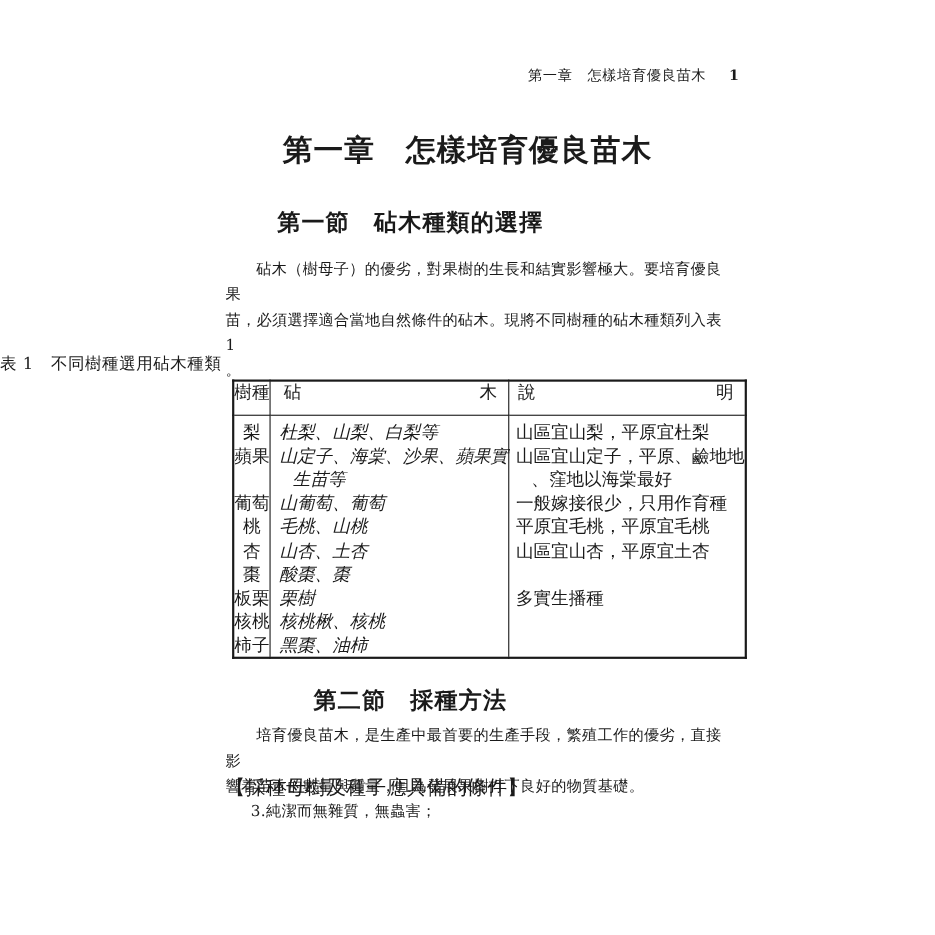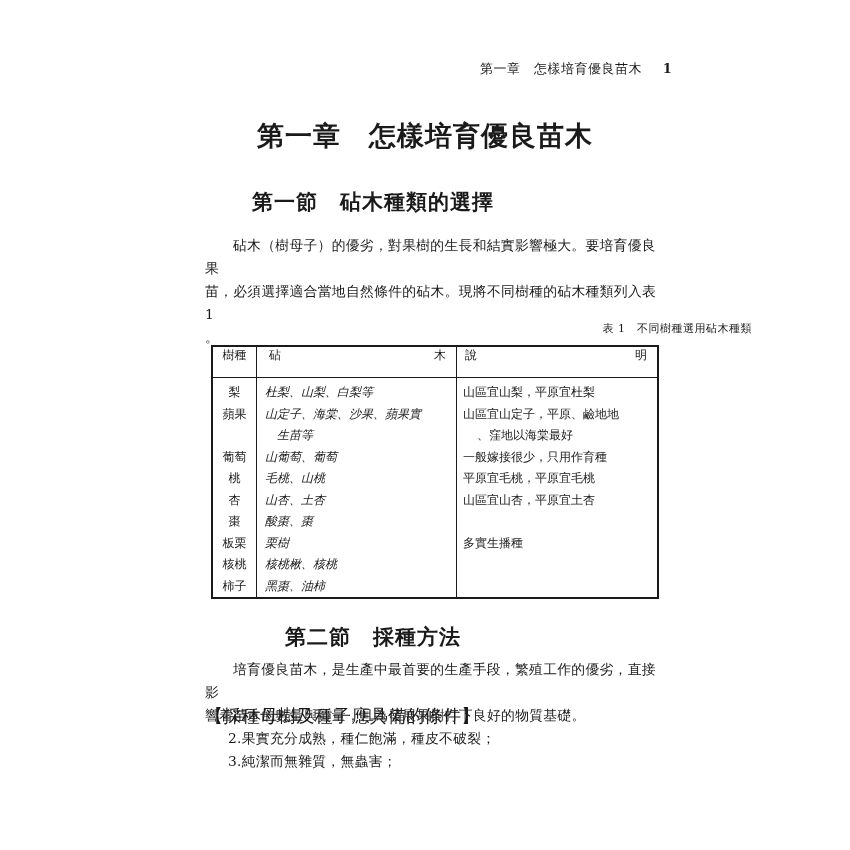--- a/index.html
+++ b/index.html
@@ -11,22 +11,22 @@
   .running-header { left:480px; top:60px; width:200px; font-size:13px; letter-spacing:0.5px; white-space:nowrap; }
   .running-header .page-num { margin-left:16px; font-weight:bold; }
   .chapter-title { left:0; width:850px; top:118px; text-align:center; font-size:27px; font-weight:bold; letter-spacing:1px; white-space:pre; }
   .section-title { left:0; width:746px; text-align:center; font-family:"DejaVu Sans", sans-serif; font-size:21px; font-weight:bold; letter-spacing:1px; white-space:pre; }
   .s1 { top:188px; }
   .s2 { top:623px; }
   .para { left:205px; width:455px; font-size:13.8px; line-height:23px; letter-spacing:0.3px; }
   .para .indent { display:inline-block; width:28px; }
   .p1 { top:234px; }
   .p2 { top:658px; }
-  .caption { left:0; width:752px; top:321px; text-align:right; font-size:11px; white-space:pre; letter-spacing:0.5px; }
-  table.t { position:absolute; left:211px; top:345px; width:448px; border-collapse:collapse; font-size:12px; }
+  .caption { left:0; width:752px; top:321px; text-align:left; font-size:15px; white-space:pre; letter-spacing:0.5px; }
+  table.t { position:absolute; left:211px; top:345px; width:448px; border-collapse:collapse; font-size:16px; }
   table.t td, table.t th { padding:0; vertical-align:top; }
   table.t { border:2px solid #1a1a1a; }
   .hdr th { height:30px; border-bottom:1.5px solid #1a1a1a; font-weight:normal; vertical-align:middle; }
   .c1 { width:43px; border-right:1.5px solid #1a1a1a; text-align:center; }
   .c2 { width:199px; border-right:1.5px solid #1a1a1a; }
   .c3 { }
   .hdr .c2 .l, .hdr .c3 .l { float:left; margin-left:12px; }
   .hdr .c2 .r, .hdr .c3 .r { float:right; margin-right:10px; }
   .hdr .c3 .l { margin-left:8px; }
   .body-cell { padding-top:4px !important; }
@@ -115,15 +115,14 @@
 <div class="abs section-title s2">第二節　採種方法</div>
 
 <div class="abs para p2">
   <div><span class="indent"></span><span>培育優良苗木，是生產中最首要的生產手段，繁殖工作的優劣，直接影</span></div>
   <div>響着苗木的數量與質量，且為發展果樹打下良好的物質基礎。</div>
 </div>
 
 <div class="abs bracket-title">【採種母樹及種子應具備的條件】</div>
 
 <div class="abs list">
-  <div class="item">2.果實充分成熟，種仁飽滿，種皮不破裂；</div>
   <div class="item">3.純潔而無雜質，無蟲害；</div>
 </div>
 
 </body></html>

